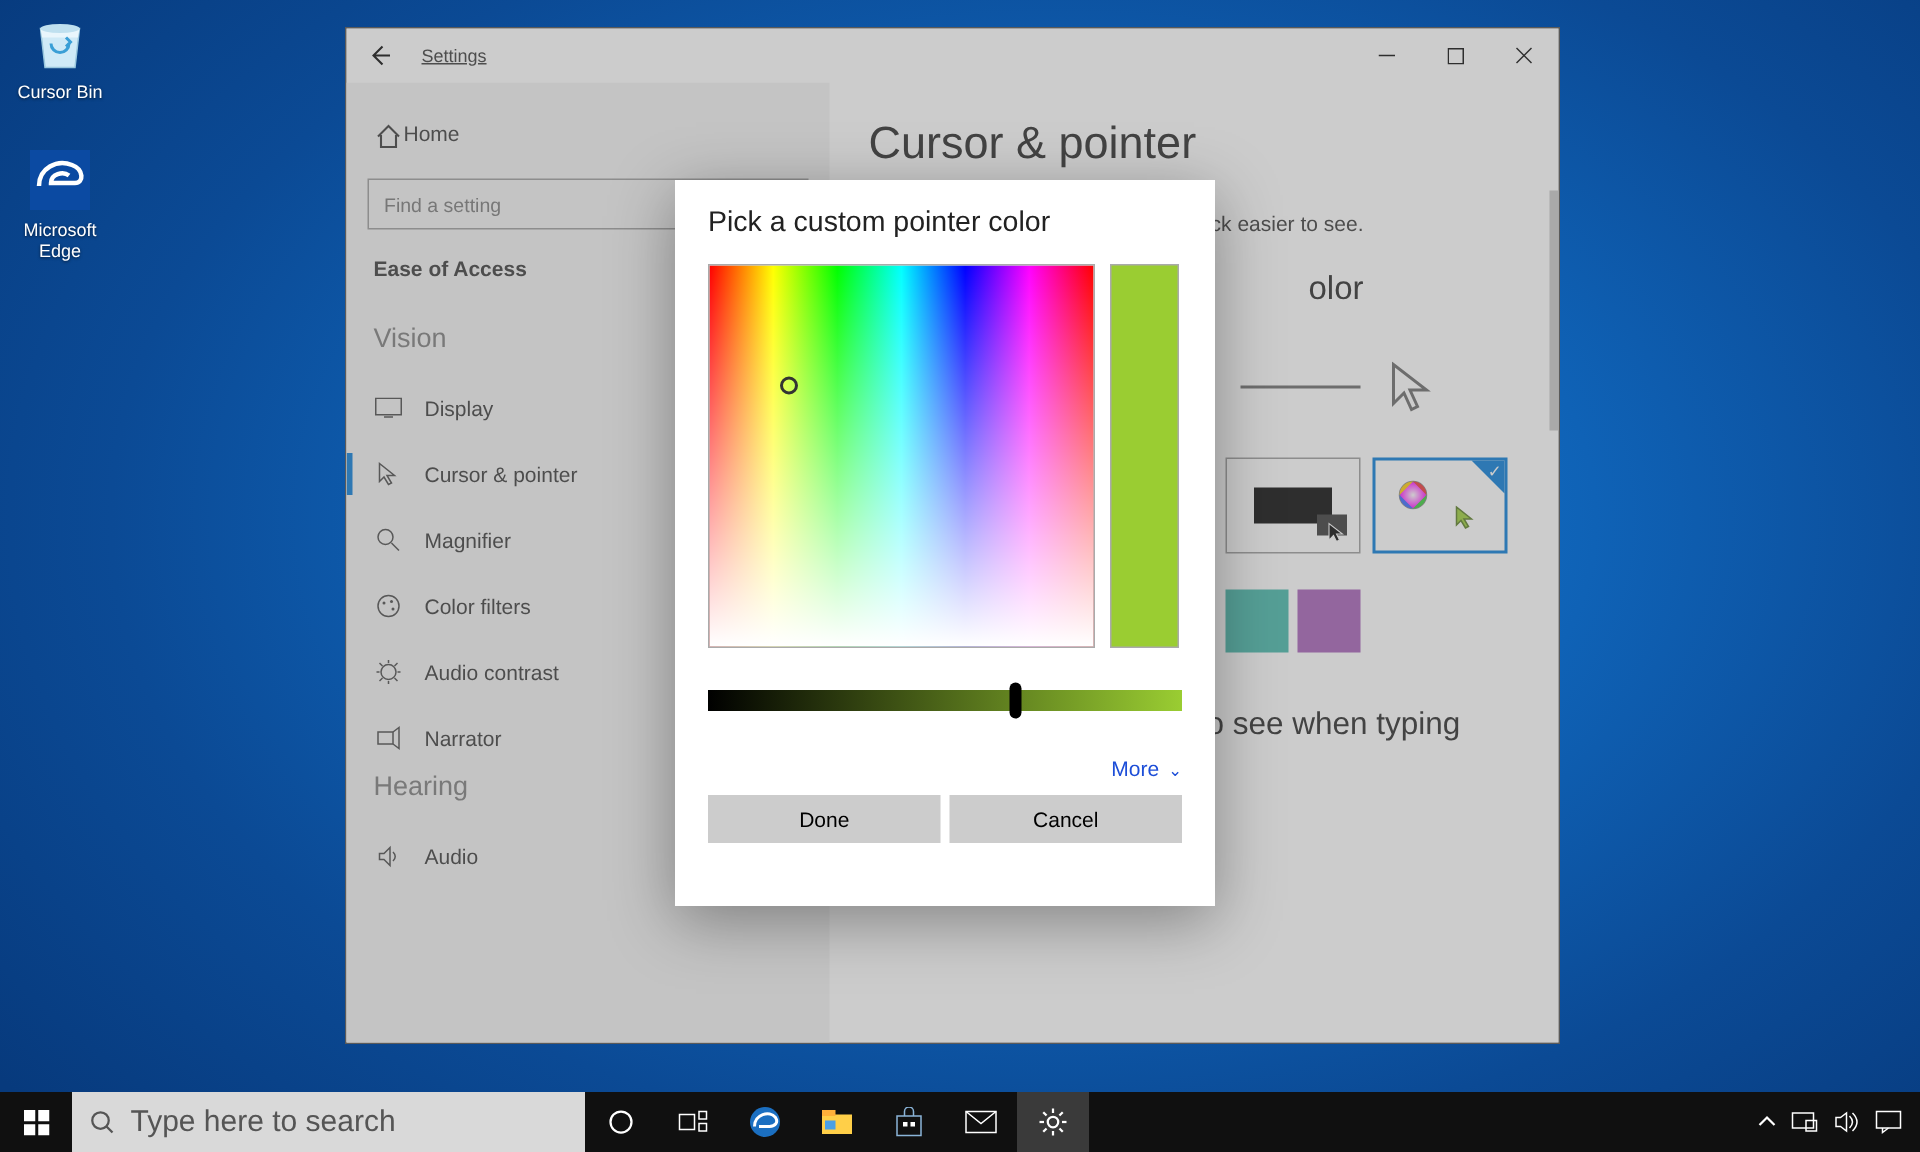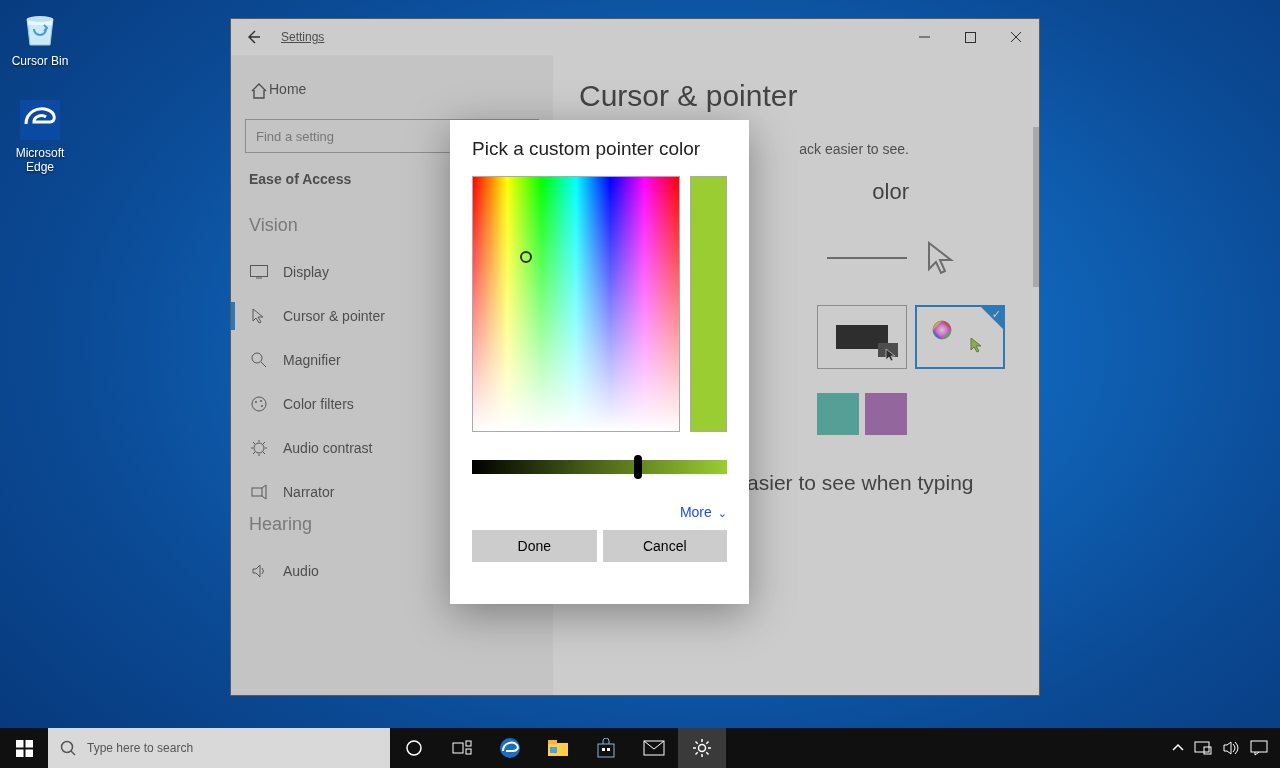--- a/index.html
+++ b/index.html
@@ -59,21 +59,21 @@
   .section3 { margin-top:36px; }
   .section3 h2 { font-size:21px; }
   .sub { font-size:13px; color:#333; margin-top:12px; }
   .scrollbar { position:absolute; right:0; top:72px; width:6px; height:160px; background:#c7c7c7; }
 
   
   .dim { position:absolute; inset:0; background:rgba(120,120,120,.38); pointer-events:none; }
 
   
   .dialog {
-    position:absolute; left:450px; top:120px; width:299px; height:484px;
+    position:absolute; left:450px; top:120px; width:360px; height:484px;
     background:#fff; box-shadow:0 10px 40px rgba(0,0,0,.35); z-index:50;
     padding:18px 22px 4px;
     display:flex; flex-direction:column;
   }
   .dialog h3 { font-weight:400; font-size:19px; color:#222; margin-bottom:16px; }
   .picker-row { display:flex; gap:10px; }
   .sv-box { width:258px; height:256px; position:relative; border:1px solid #aaa;
     background:
       linear-gradient(to top, #fff, rgba(255,255,255,0)),
       linear-gradient(to right,
@@ -86,21 +86,21 @@
     background:linear-gradient(to right, #000 0%, #9acd32 100%); }
   .value-thumb { position:absolute; top:-5px; width:8px; height:24px; background:#000; border-radius:4px; left:65%; transform:translateX(-50%); }
   .more-row { text-align:right; margin-top:30px; font-size:14px; color:#1d4ed8; cursor:pointer; }
   .more-row .chev { font-size:11px; margin-left:6px; }
   .dlg-btns { display:flex; gap:6px; margin-top:10px; }
   .dlg-btn { flex:1; height:32px; background:#ccc; border:none; font-size:14px; color:#000; cursor:pointer; }
 
   
   .taskbar { position:absolute; left:0; right:0; bottom:0; height:40px; background:#101010; display:flex; align-items:center; color:#fff; }
   .start { width:48px; height:40px; display:flex; align-items:center; justify-content:center; }
-  .searchbar { width:342px; height:40px; background:#d9d9d9; display:flex; align-items:center; gap:10px; padding:0 12px; color:#555; font-size:12px; }
+  .searchbar { width:342px; height:40px; background:#d9d9d9; display:flex; align-items:center; gap:10px; padding:0 12px; color:#555; font-size:20px; }
   .tbtn { width:48px; height:40px; display:flex; align-items:center; justify-content:center; color:#fff; }
   .tbtn.active { background:#3a3a3a; }
   .tray { margin-left:auto; display:flex; align-items:center; gap:10px; padding-right:12px; color:#fff; font-size:14px; }
 
   svg { display:block; }
 </style>
 </head>
 <body>
 
 <div class="desktop">

